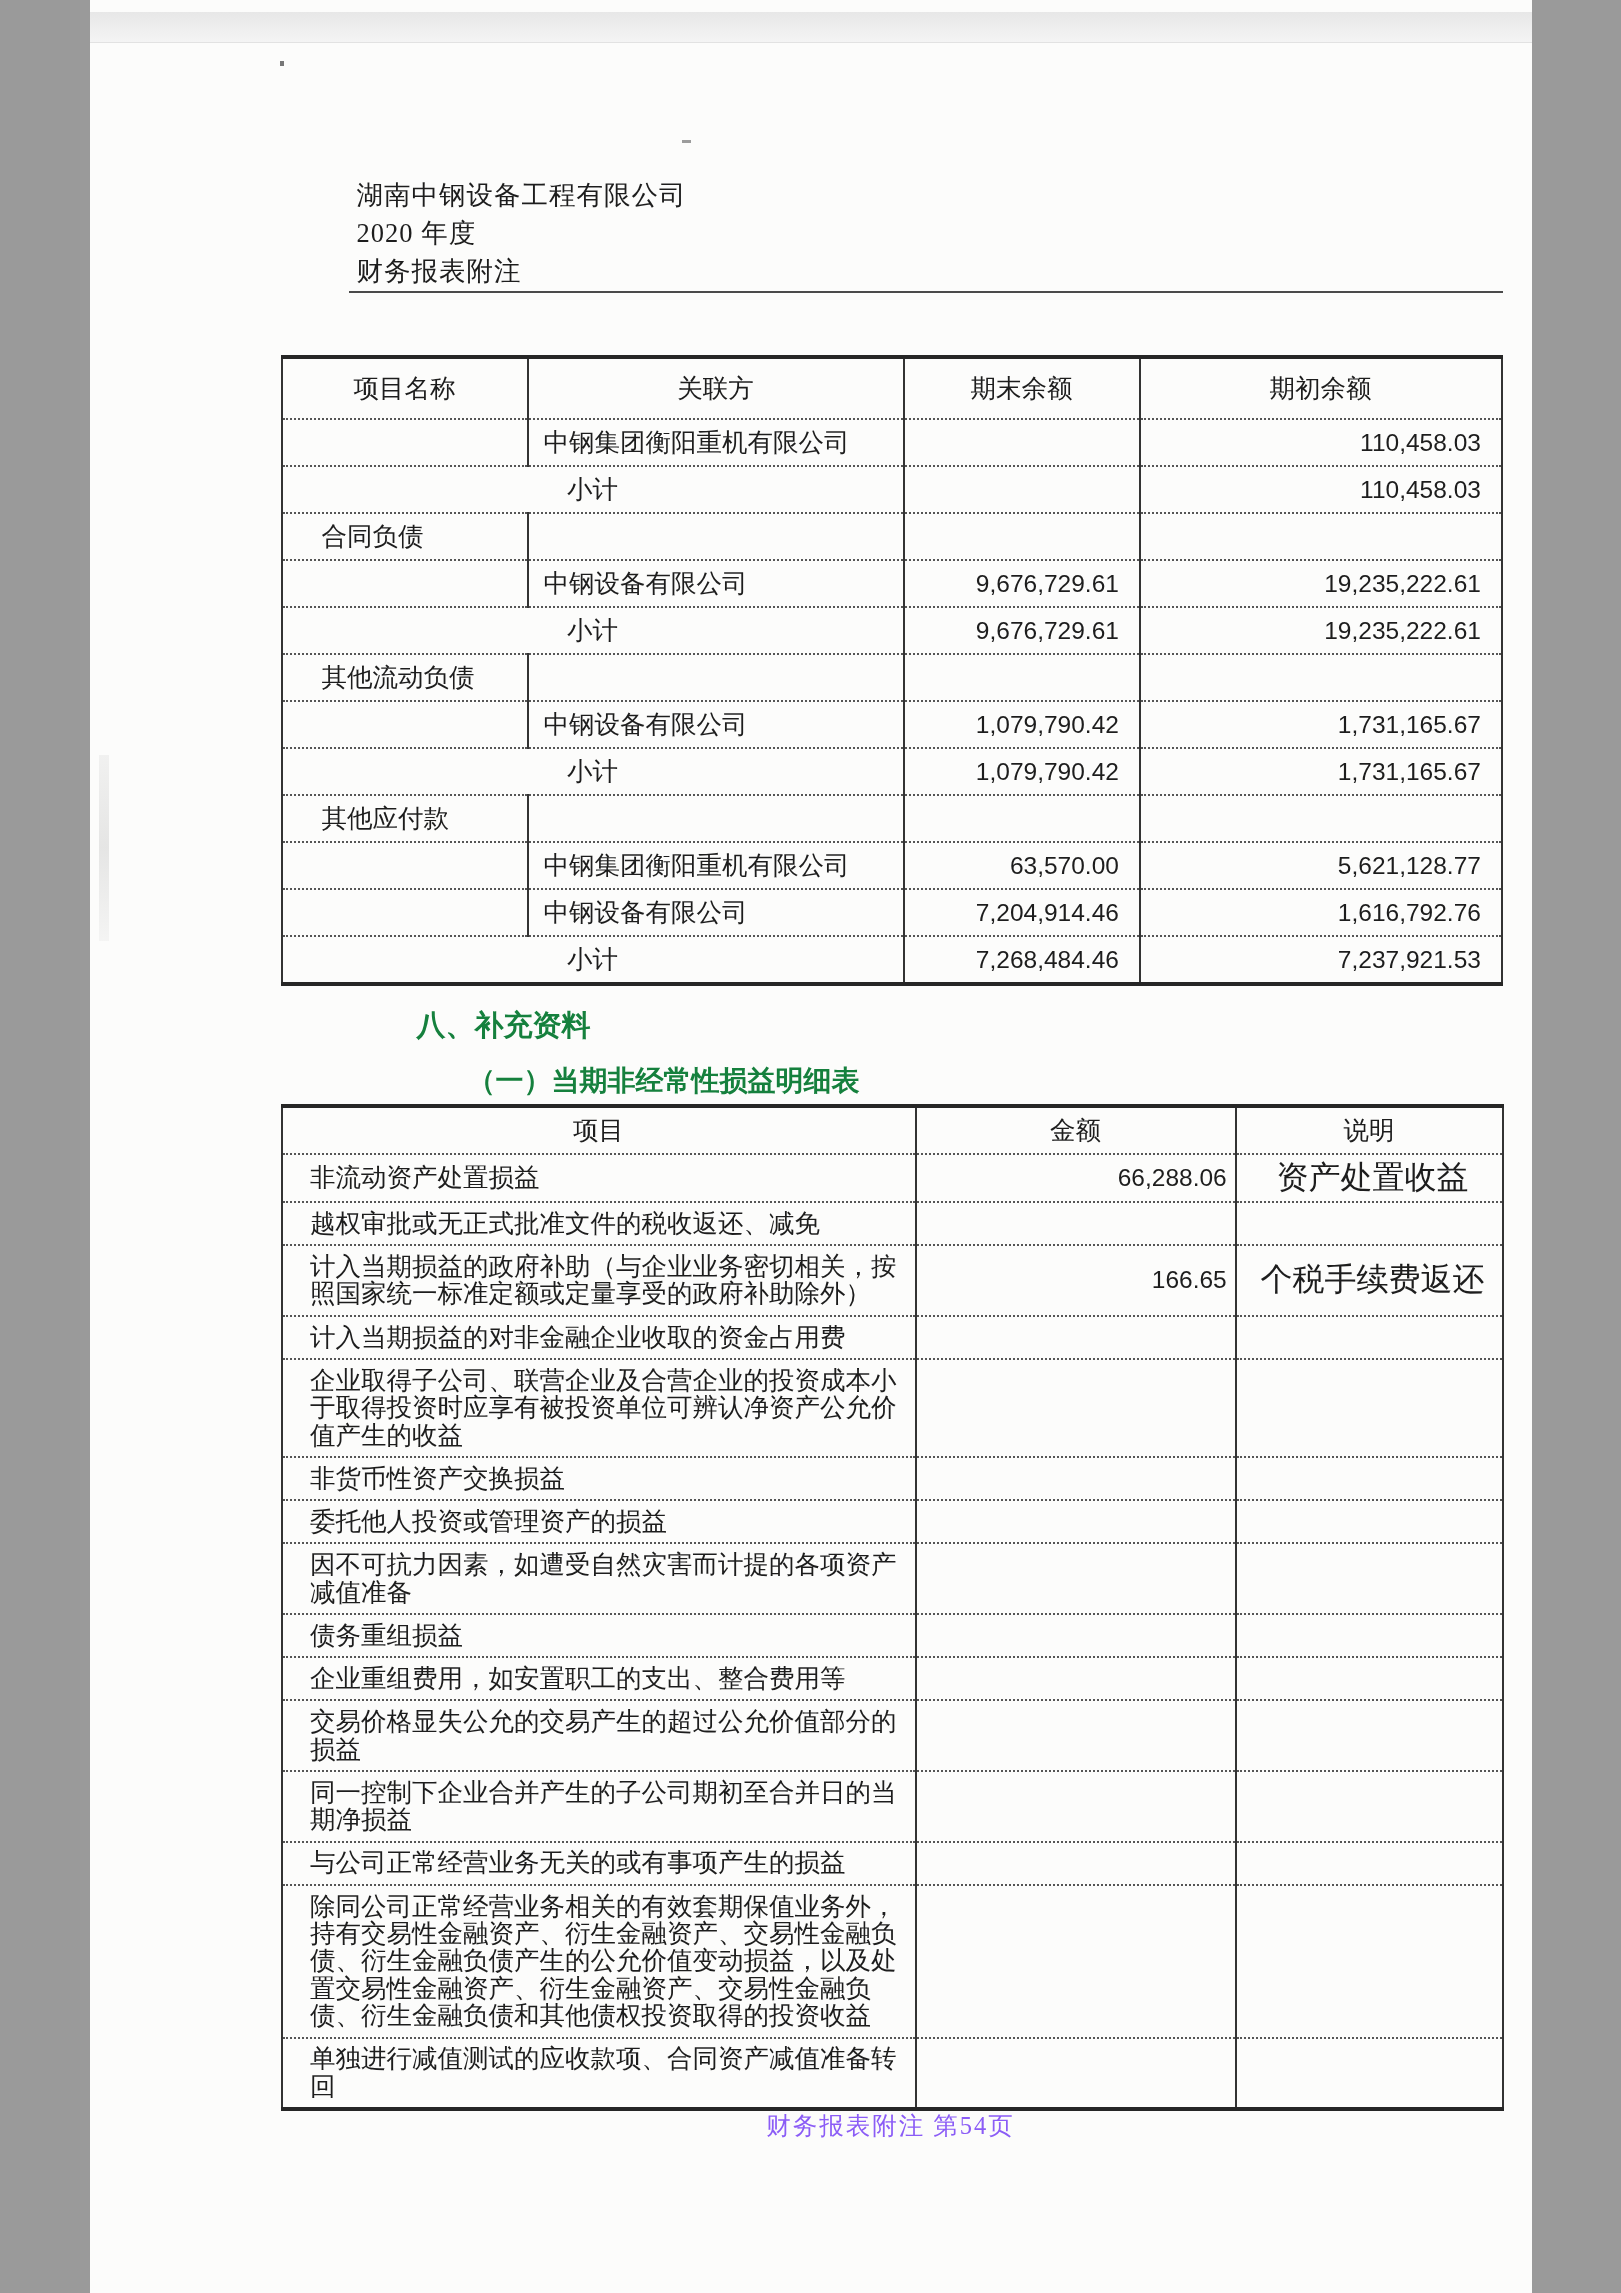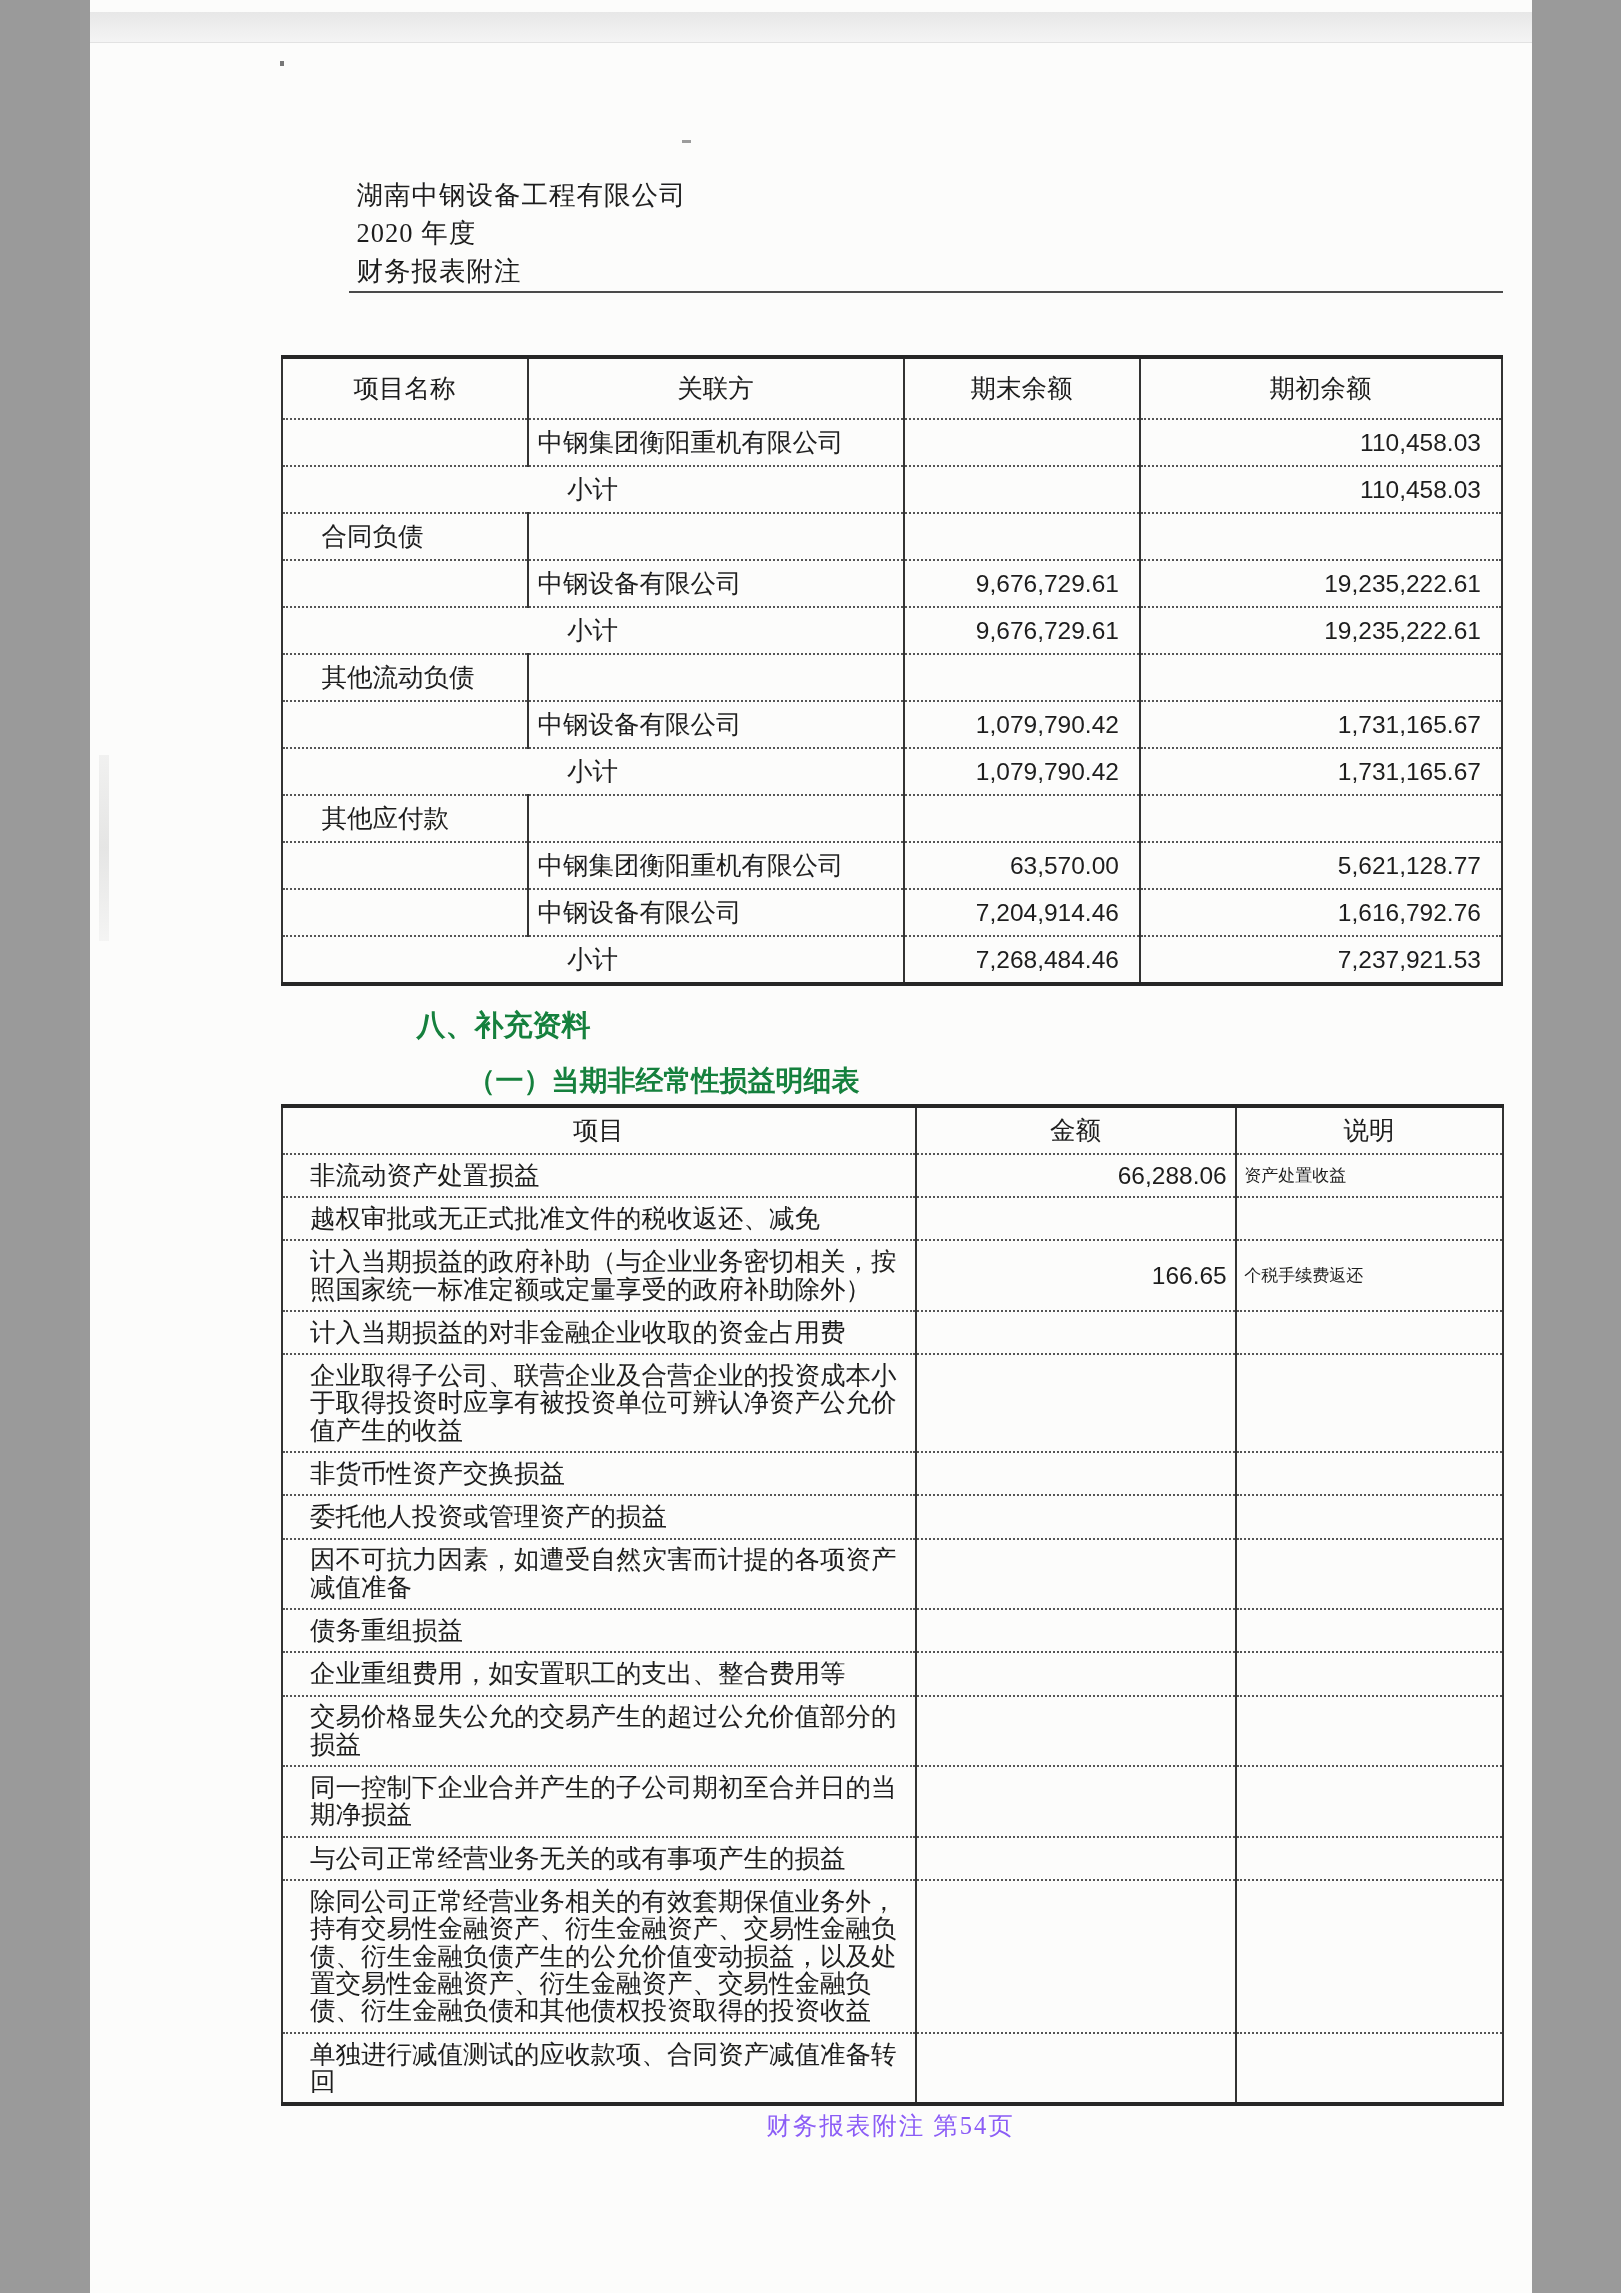--- a/index.html
+++ b/index.html
@@ -41,32 +41,32 @@
     border-bottom:2px dotted #555;
     vertical-align:middle;
     overflow:hidden;
   }
   table.fin th{font-weight:normal;text-align:center;}
   .t1 th{height:57px;}
   .t1 td{height:43px;}
   .t2 th{height:43px;}
 
   .c-item{text-align:left;padding-left:39px;}
-  .c-party{text-align:left;padding-left:9px;}
+  .c-party{text-align:left;padding-left:15px;}
   .c-sub{text-align:center;}
   .c-num{
     text-align:right;padding-right:19.6px;
     font-family:"Liberation Sans","DejaVu Sans",sans-serif;
     font-size:24.5px;
   }
   .t2 .c-num{padding-right:7.8px;}
   .t2-item{
     text-align:left;padding:6.9px 13.7px 6.9px 27.4px;line-height:27.4px;
   }
-  .t2-note{text-align:left;padding-left:7.8px;font-size:17px;}
+  .t2-note{text-align:center;padding-left:7.8px;font-size:32px;}
 
   
   .sec-h1,.sec-h2{
     position:absolute;
     font-family:"Liberation Sans","DejaVu Sans",sans-serif;
     font-weight:700;color:#15803d;
   }
   .sec-h1{left:327px;top:1006px;font-size:29px;}
   .sec-h2{left:378px;top:1062px;font-size:28px;}
 

